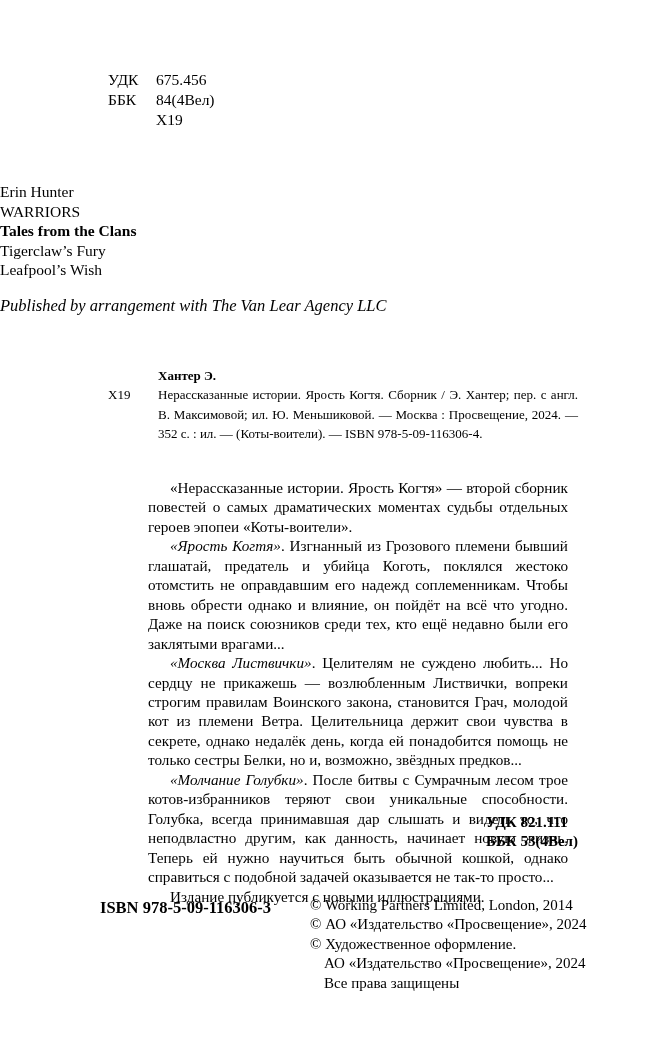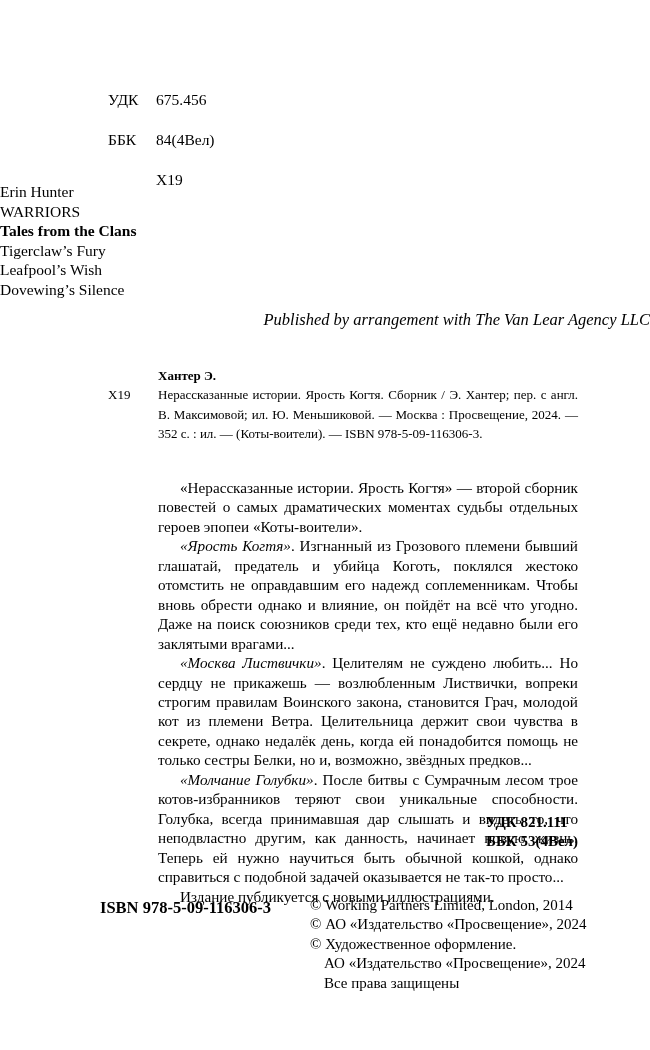--- a/index.html
+++ b/index.html
@@ -27,21 +27,20 @@
   
   .classif {
     position: absolute;
     left: 108px;
     top: 70px;
     font-size: 15.5px;
     line-height: 20px;
   }
   .classif-row {
     display: flex;
-    margin-top: 20px;
   }
   .classif-key {
     width: 48px;
     flex: 0 0 48px;
   }
   .classif-val { white-space: pre; }
 
   
   .titleblock {
     position: absolute;
@@ -51,22 +50,22 @@
     font-size: 15.5px;
     line-height: 19.6px;
   }
   .titleblock .line { display: block; }
   .titleblock .bold { font-weight: bold; }
 
   .arrangement {
     position: absolute;
     left: 0;
     right: 0;
-    top: 310px;
-    text-align: right;
+    top: 296px;
+    text-align: left;
     font-style: italic;
     font-size: 16.5px;
   }
 
   
   .record {
     position: absolute;
     left: 108px;
     top: 366px;
     width: 470px;
@@ -87,21 +86,21 @@
   }
   .record-text {
     margin-left: 50px;
     text-align: justify;
     text-justify: inter-word;
   }
 
   
   .annotation {
     position: absolute;
-    left: 158px;
+    left: 148px;
     top: 478px;
     width: 420px;
     font-size: 15.2px;
     line-height: 19.45px;
     text-align: justify;
     text-justify: inter-word;
   }
   .annotation p {
     margin: 0;
     text-indent: 22px;
@@ -158,30 +157,29 @@
       <span class="classif-val">Х19</span>
     </div>
   </div>
 
   <div class="titleblock">
     <span class="line">Erin Hunter</span>
     <span class="line">WARRIORS</span>
     <span class="line bold">Tales from the Clans</span>
     <span class="line">Tigerclaw’s Fury</span>
     <span class="line">Leafpool’s Wish</span>
-    <span class="line">Dovewing’s Silence</span>
   </div>
 
   <div class="arrangement">Published by arrangement with The Van Lear Agency LLC</div>
 
   <div class="record">
     <div class="record-author">Хантер Э.</div>
     <div class="record-body">
       <span class="record-index">Х19</span>
-      <div class="record-text">Нерассказанные истории. Ярость Когтя. Сборник / Э. Хантер; пер. с англ. В. Максимовой; ил. Ю. Меньшиковой. — Москва : Просвещение, 2024. — 352 с. : ил. — (Коты-воители). — ISBN 978-5-09-116306-3.</div>
+      <div class="record-text">Нерассказанные истории. Ярость Когтя. Сборник / Э. Хантер; пер. с англ. В. Максимовой; ил. Ю. Меньшиковой. — Москва : Просвещение, 2024. — 352 с. : ил. — (Коты-воители). — ISBN 978-5-09-116306-4.</div>
     </div>
   </div>
 
   <div class="annotation">
     <p>«Нерассказанные истории. Ярость Когтя» — второй сборник повестей о самых драматических моментах судьбы отдельных героев эпопеи «Коты-воители».</p>
     <p><i>«Ярость Когтя»</i><span>. Изгнанный из Грозового племени бывший глашатай, предатель и убийца Коготь, поклялся жестоко отомстить не оправдавшим его надежд соплеменникам. Чтобы вновь обрести однако и влияние, он пойдёт на всё что угодно. Даже на поиск союзников среди тех, кто ещё недавно были его заклятыми врагами...</span></p>
     <p><i>«Москва Листвички»</i><span>. Целителям не суждено любить... Но сердцу не прикажешь — возлюбленным Листвички, вопреки строгим правилам Воинского закона, становится Грач, молодой кот из племени Ветра. Целительница держит свои чувства в секрете, однако недалёк день, когда ей понадобится помощь не только сестры Белки, но и, возможно, звёздных предков...</span></p>
     <p><i>«Молчание Голубки»</i><span>. После битвы с Сумрачным лесом трое котов-избранников теряют свои уникальные способности. Голубка, всегда принимавшая дар слышать и видеть то, что неподвластно другим, как данность, начинает новую жизнь. Теперь ей нужно научиться быть обычной кошкой, однако справиться с подобной задачей оказывается не так-то просто...</span></p>
     <p class="last">Издание публикуется с новыми иллюстрациями.</p>
   </div>

